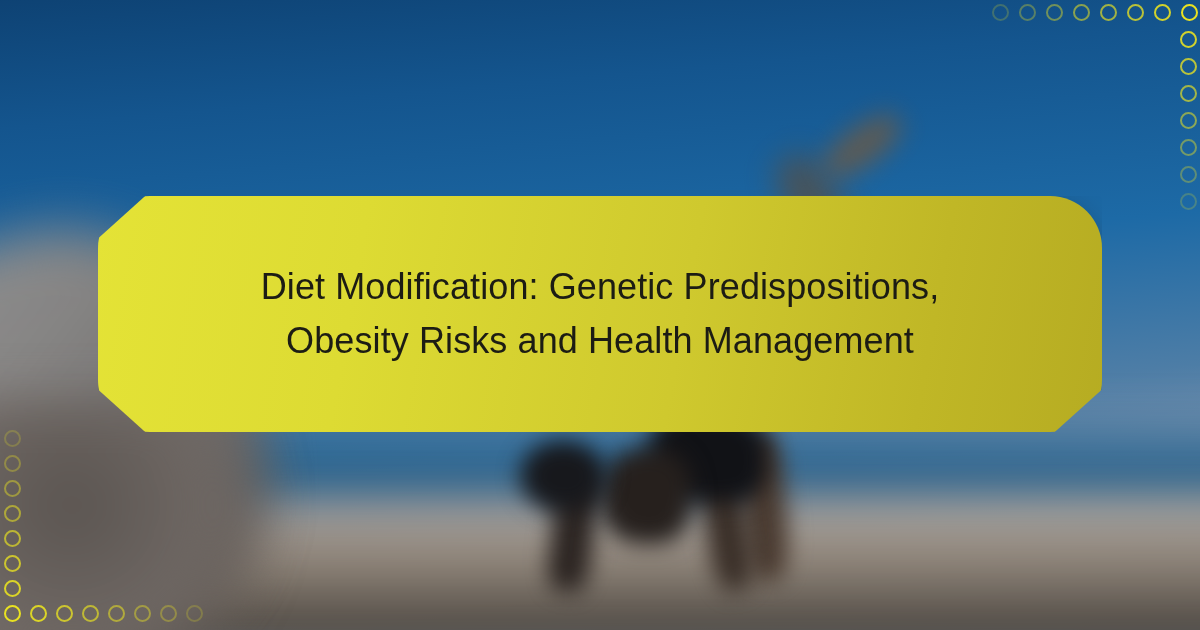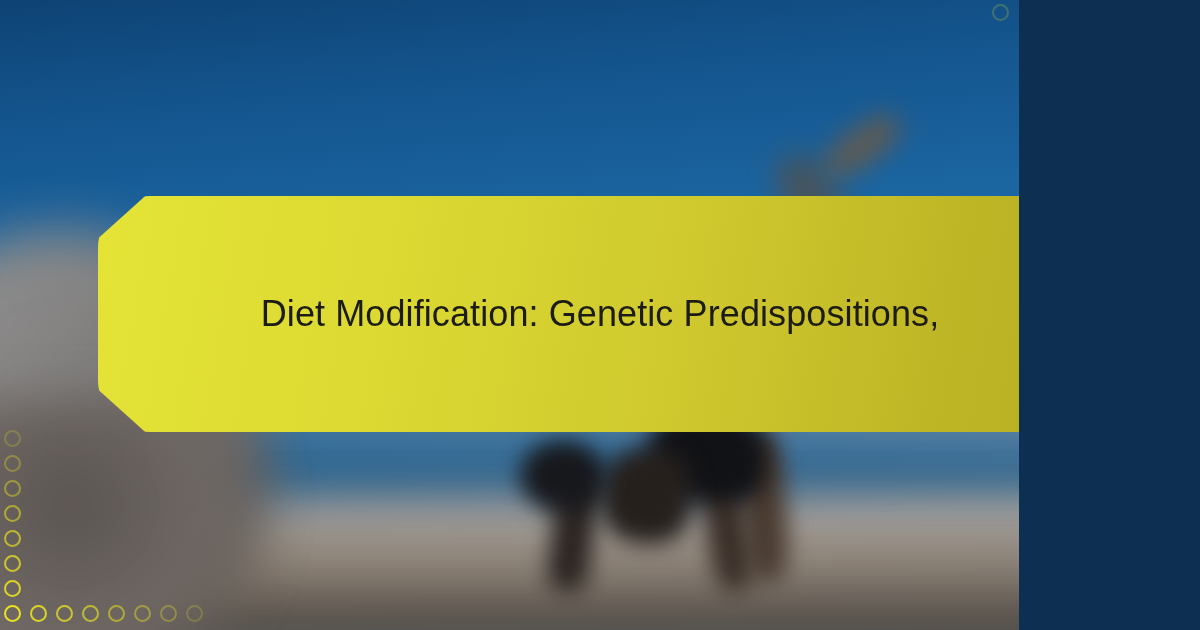--- a/index.html
+++ b/index.html
@@ -2,26 +2,25 @@
 <html><head>
 <meta charset="utf-8">
 <style>
   html, body {
     margin: 0;
     padding: 0;
     background: #0d2f52;
   }
   #card {
     position: relative;
-    width: 999px;
+    width: 1200px;
     height: 630px;
     overflow: hidden;
     font-family: "Liberation Sans", sans-serif;
     background: #17558c;
-    padding-left: 20px;
   }
 
   
   .bg-layer {
     position: absolute;
     inset: 0;
     overflow: hidden;
   }
   
   .bg-sky {
@@ -227,16 +226,16 @@
       <div class="dot" style="width: 17px; height: 17px; left: 29.5px; top: 604.5px; border-width: 2px; border-color: rgb(233, 226, 33); opacity: 0.889;"></div>
       <div class="dot" style="width: 17px; height: 17px; left: 55.5px; top: 604.5px; border-width: 2px; border-color: rgb(233, 226, 33); opacity: 0.777;"></div>
       <div class="dot" style="width: 17px; height: 17px; left: 81.5px; top: 604.5px; border-width: 2px; border-color: rgb(233, 226, 33); opacity: 0.666;"></div>
       <div class="dot" style="width: 17px; height: 17px; left: 107.5px; top: 604.5px; border-width: 2px; border-color: rgb(233, 226, 33); opacity: 0.554;"></div>
       <div class="dot" style="width: 17px; height: 17px; left: 133.5px; top: 604.5px; border-width: 2px; border-color: rgb(233, 226, 33); opacity: 0.443;"></div>
       <div class="dot" style="width: 17px; height: 17px; left: 159.5px; top: 604.5px; border-width: 2px; border-color: rgb(233, 226, 33); opacity: 0.331;"></div>
       <div class="dot" style="width: 17px; height: 17px; left: 185.5px; top: 604.5px; border-width: 2px; border-color: rgb(233, 226, 33); opacity: 0.22;"></div>
     </div>
 
   <div id="banner">
-    <h1 id="title"><span>Diet Modification: Genetic Predispositions,</span><br></h1>
+    <h1 id="title"><span>Diet Modification: Genetic Predispositions,</span><br><span>Obesity Risks and Health Management</span></h1>
   </div>
 
 </div>
 
 </body></html>

